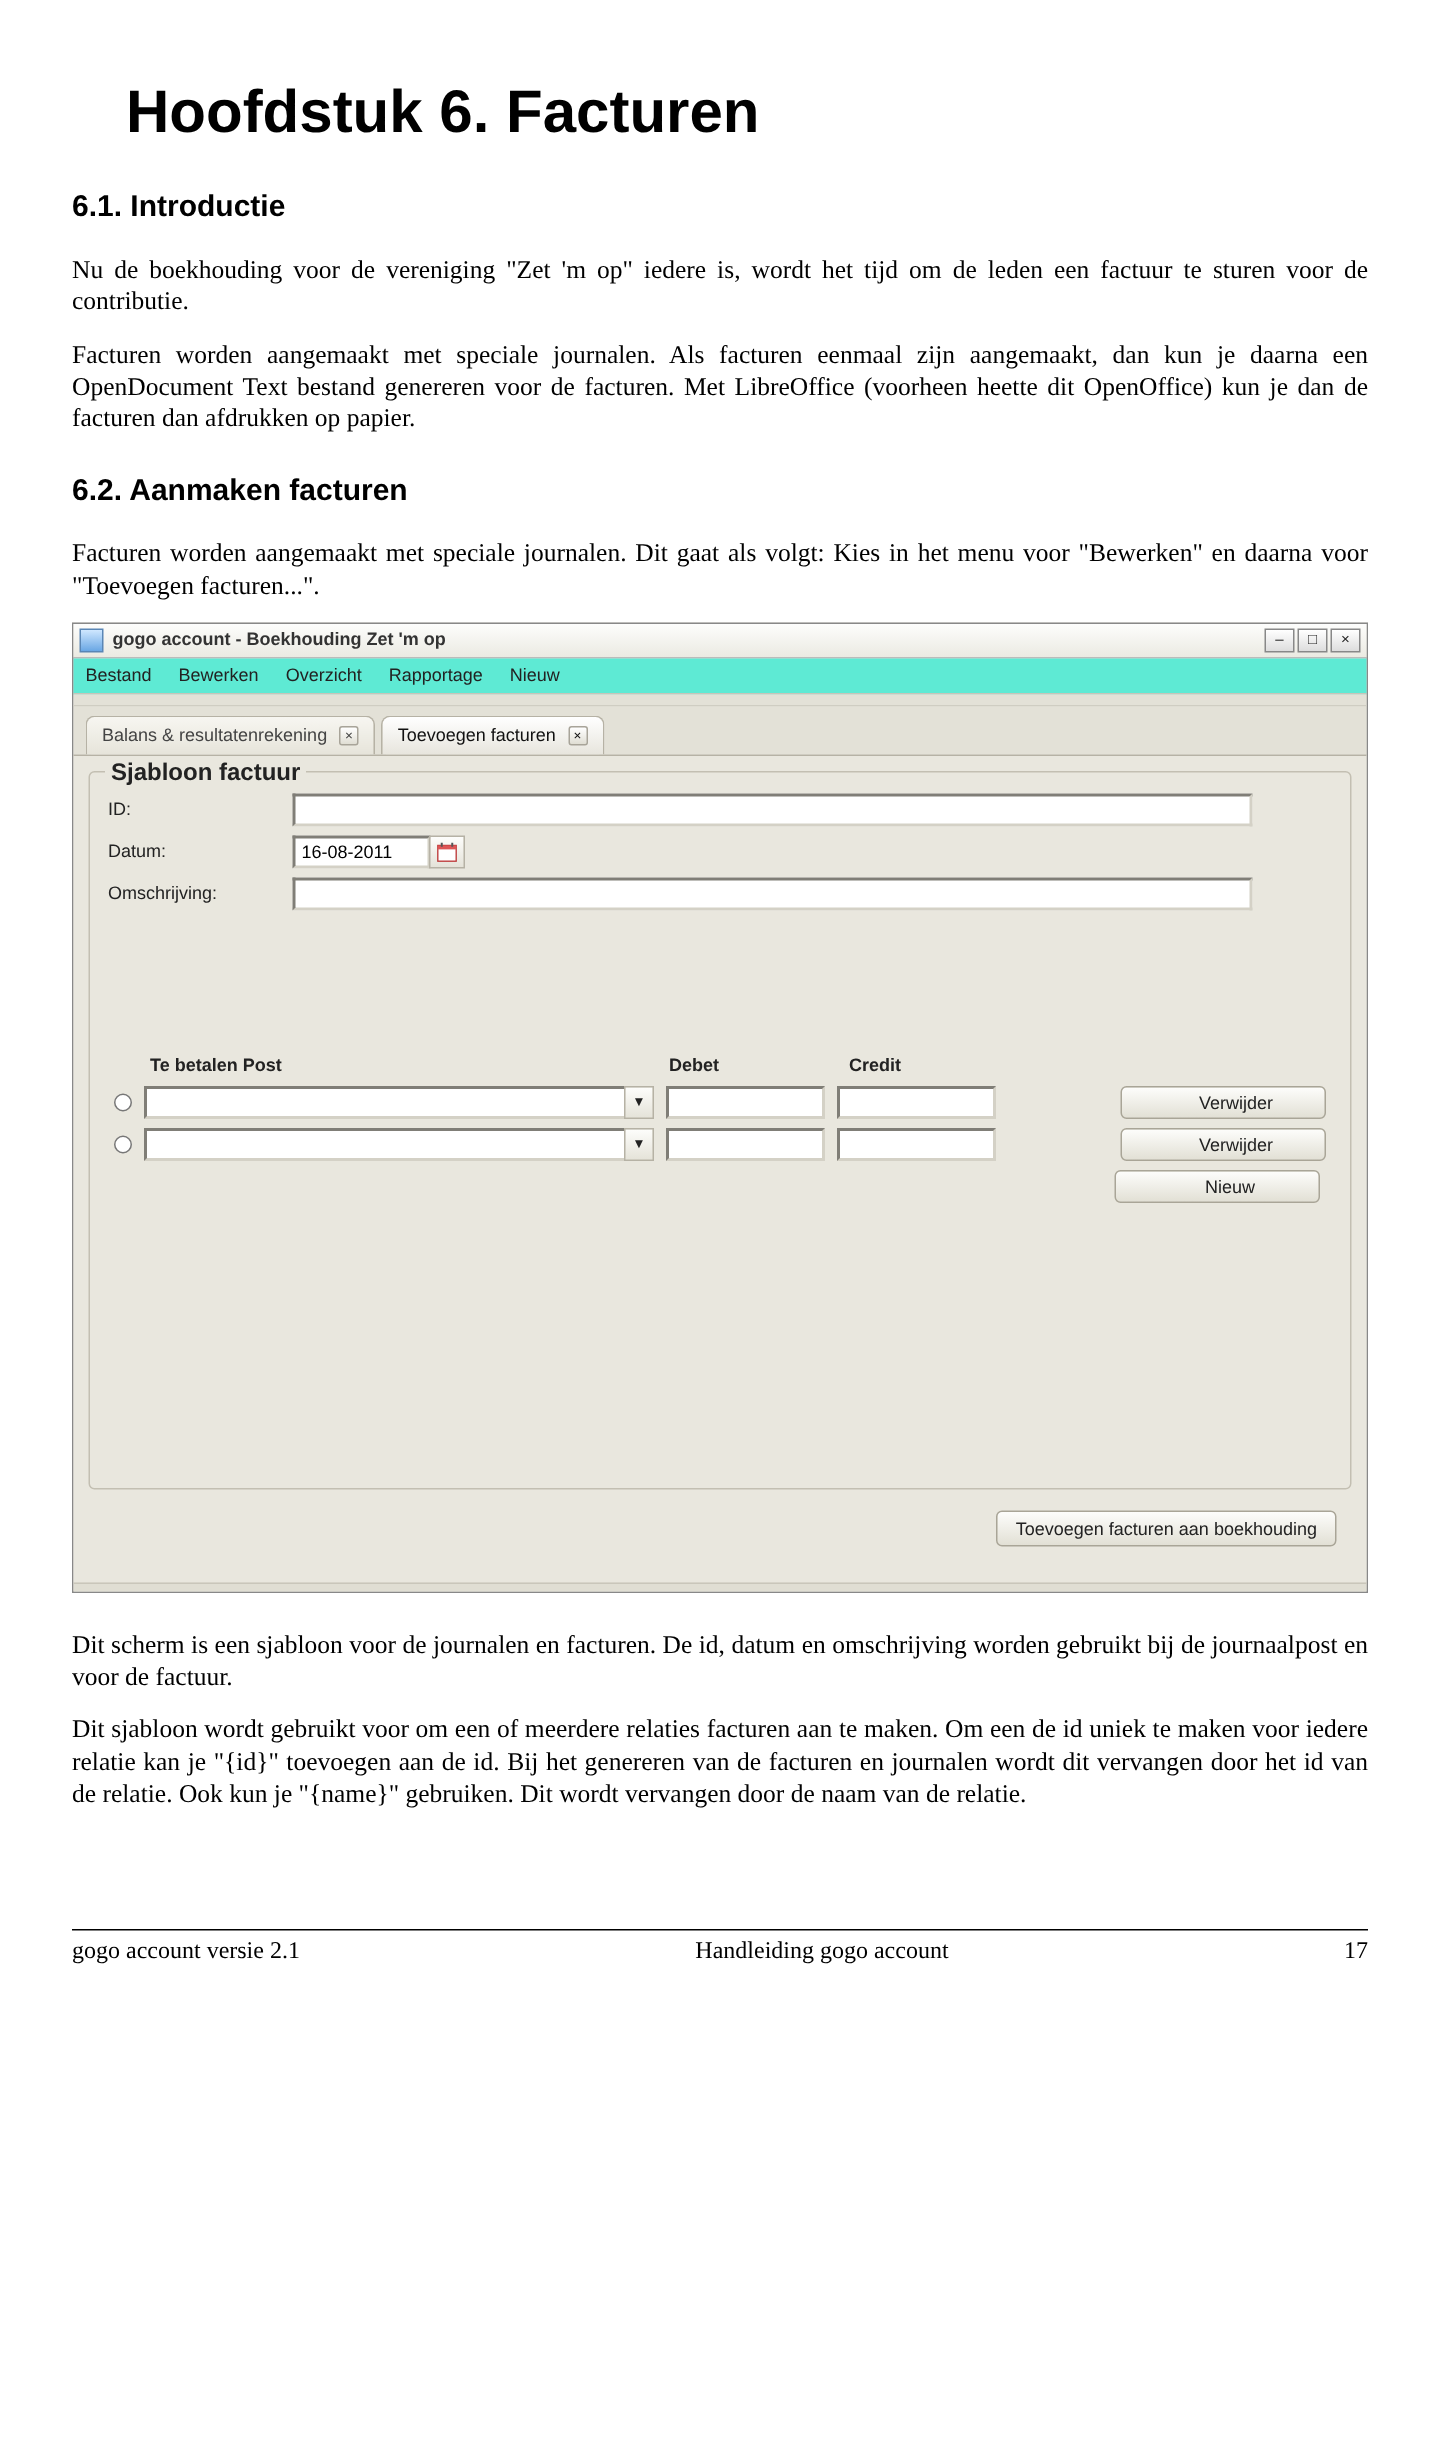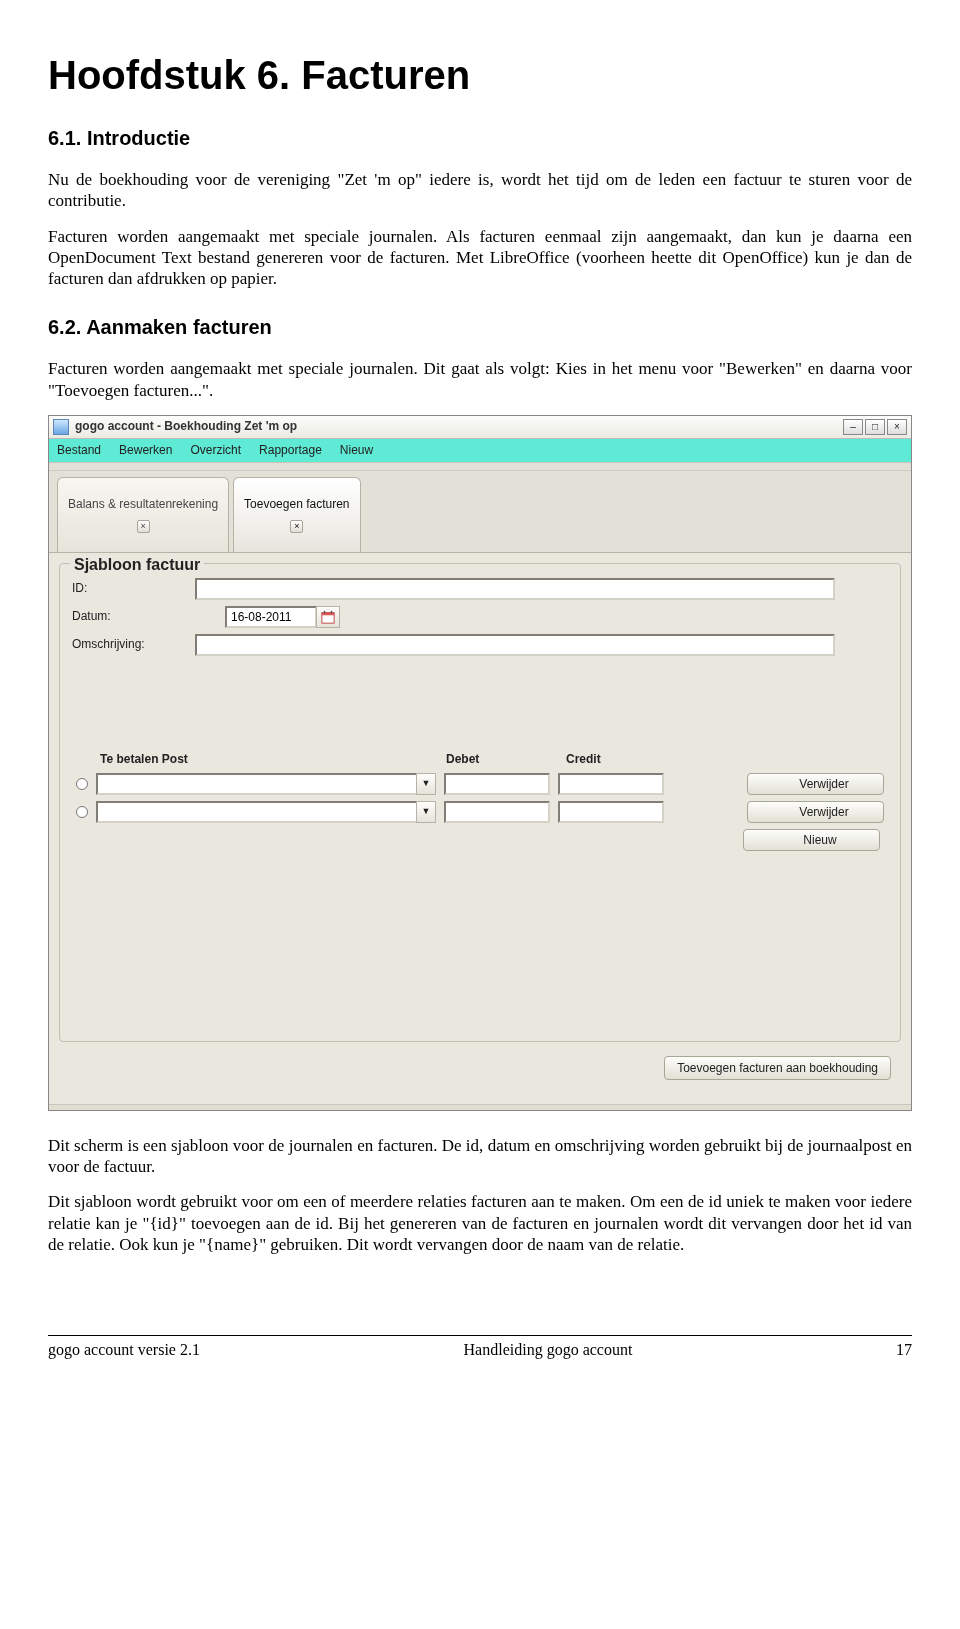--- a/index.html
+++ b/index.html
@@ -11,20 +11,21 @@
     margin: 0 auto;
     padding: 50px 48px 30px 48px;
     font-size: 17px;
     line-height: 1.25;
   }
   h1 {
     font-family: Arial, Helvetica, sans-serif;
     font-size: 40px;
     font-weight: bold;
     margin-bottom: 26px;
+    margin-left: 36px;
   }
   h2 {
     font-family: Arial, Helvetica, sans-serif;
     font-size: 20px;
     font-weight: bold;
     margin: 26px 0 18px 0;
   }
   p {
     text-align: justify;
     margin-bottom: 14px;
@@ -76,26 +77,25 @@
   .menubar .m { text-decoration: none; }
   .toolbar-spacer { height: 8px; background: #e3e1d7; border-bottom: 1px solid #cfcdc2; }
   .tabstrip {
     display: flex;
     gap: 4px;
     padding: 6px 8px 0 8px;
     background: #e3e1d7;
   }
   .tab {
     display: flex; align-items: center; gap: 8px;
-    padding: 19px 10px;
+    padding: 5px 10px;
     border: 1px solid #b6b2a5;
     border-bottom: none;
     border-radius: 6px 6px 0 0;
     font-size: 12px;
-    flex-direction: column;
   }
   .tab.inactive { background: linear-gradient(#f7f6f1,#e6e4da); color: #444; }
   .tab.active { background: linear-gradient(#fff,#e7e5dd); font-weight: normal; color: #111; }
   .tab-close {
     width: 13px; height: 13px;
     border: 1px solid #a8a499;
     background: linear-gradient(#fff,#e0ded4);
     font-size: 9px;
     display: flex; align-items: center; justify-content: center;
     border-radius: 2px;
@@ -131,21 +131,21 @@
     width: 95px;
     font-size: 12px;
   }
   .text-input {
     border: 2px inset #d4d1c6;
     background: #fff;
     height: 22px;
     padding: 2px 4px;
     font-size: 12px;
   }
-  .date-wrap { display: flex; align-items: center; margin-left: 30px; }
+  .date-wrap { display: flex; align-items: center; }
   .date-btn {
     width: 24px; height: 22px;
     border: 1px solid #b6b2a5;
     background: linear-gradient(#fdfdfb,#e5e3d9);
     display: flex; align-items: center; justify-content: center;
     margin-left: -1px;
   }
   .date-btn svg { width: 14px; height: 14px; }
   .section-headers {
     display: flex;

